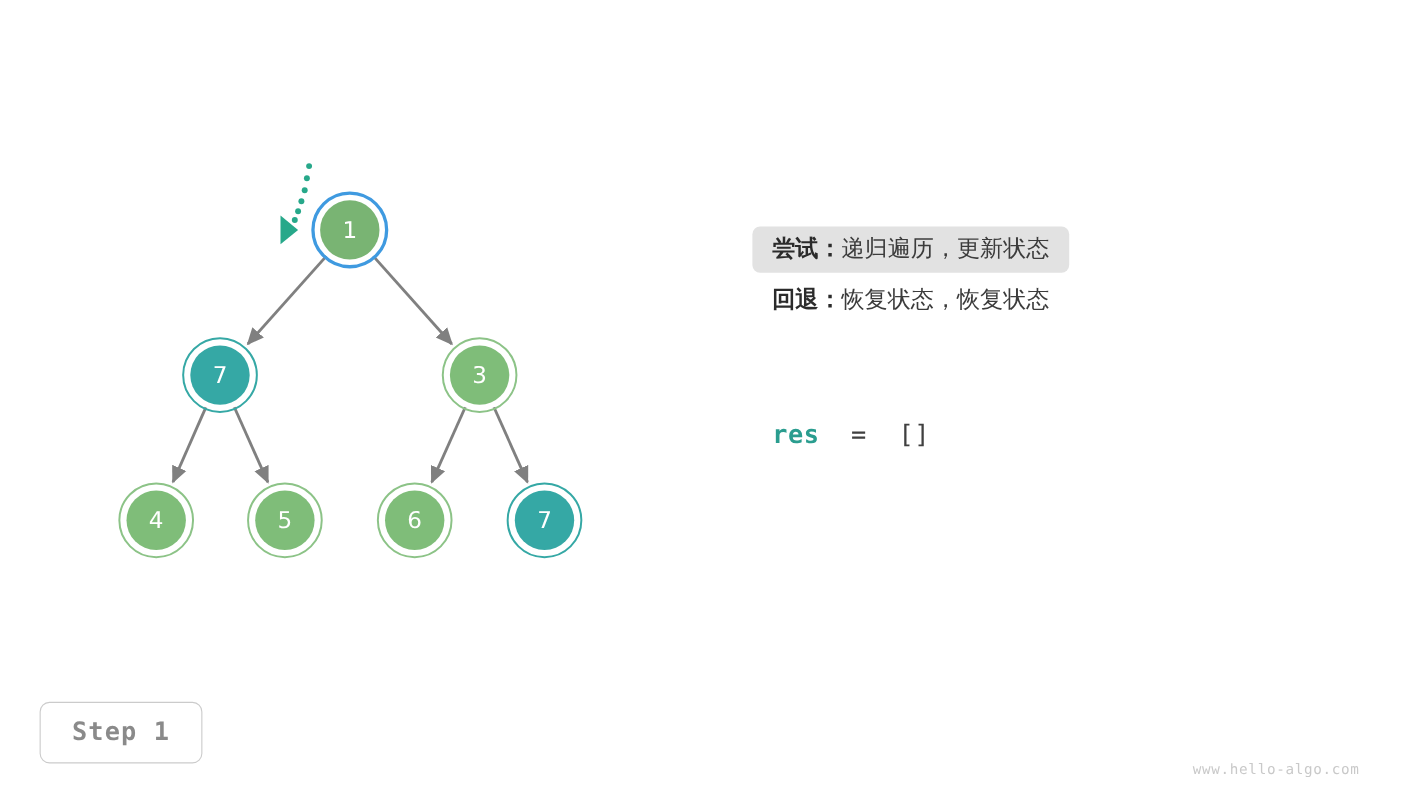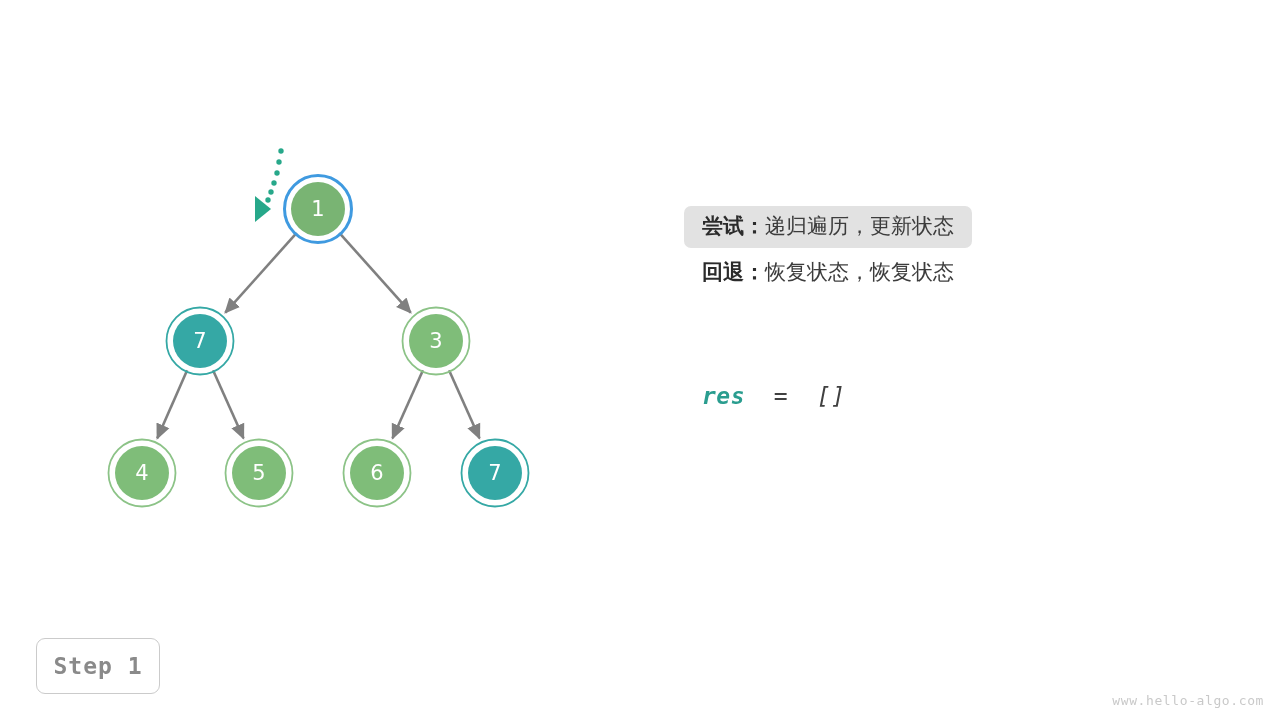--- a/index.html
+++ b/index.html
@@ -61,50 +61,50 @@
   }
   .code-line {
     font-family: "DejaVu Sans Mono", "Liberation Mono", monospace;
     font-size: 23px;
     color: #404040;
     white-space: pre;
     padding-left: 18px;
     letter-spacing: 0.5px;
   }
   #path-line { margin-top: 14px; }
-  #res-line  { margin-top: 86px; font-style: italic; }
+  #res-line  { margin-top: 86px; }
   .var-path { color: #1f7fd0; font-weight: bold; }
   .var-res  { color: #2a9d8f; font-weight: bold; }
   .code-rest { color: #404040; }
   
   #step-badge {
     position: absolute;
     left: 36px;
     top: 638px;
-    width: 124px;
+    width: 148px;
     height: 56px;
     box-sizing: border-box;
     border: 1.6px solid #cbcbcb;
     border-radius: 9px;
     background: #ffffff;
     display: flex;
     align-items: center;
     justify-content: center;
   }
   #step-badge span {
     font-family: "DejaVu Sans Mono", "Liberation Mono", monospace;
     font-size: 23px;
     font-weight: bold;
     color: #8a8a8a;
     letter-spacing: 1px;
   }
   
   #watermark {
     position: absolute;
-    right: 16px;
+    right: 44px;
     bottom: 12px;
     font-family: "DejaVu Sans Mono", "Liberation Mono", monospace;
     font-size: 13px;
     color: #c9c9c9;
     letter-spacing: 0.6px;
   }
 </style>
 </head>
 <body>
 

